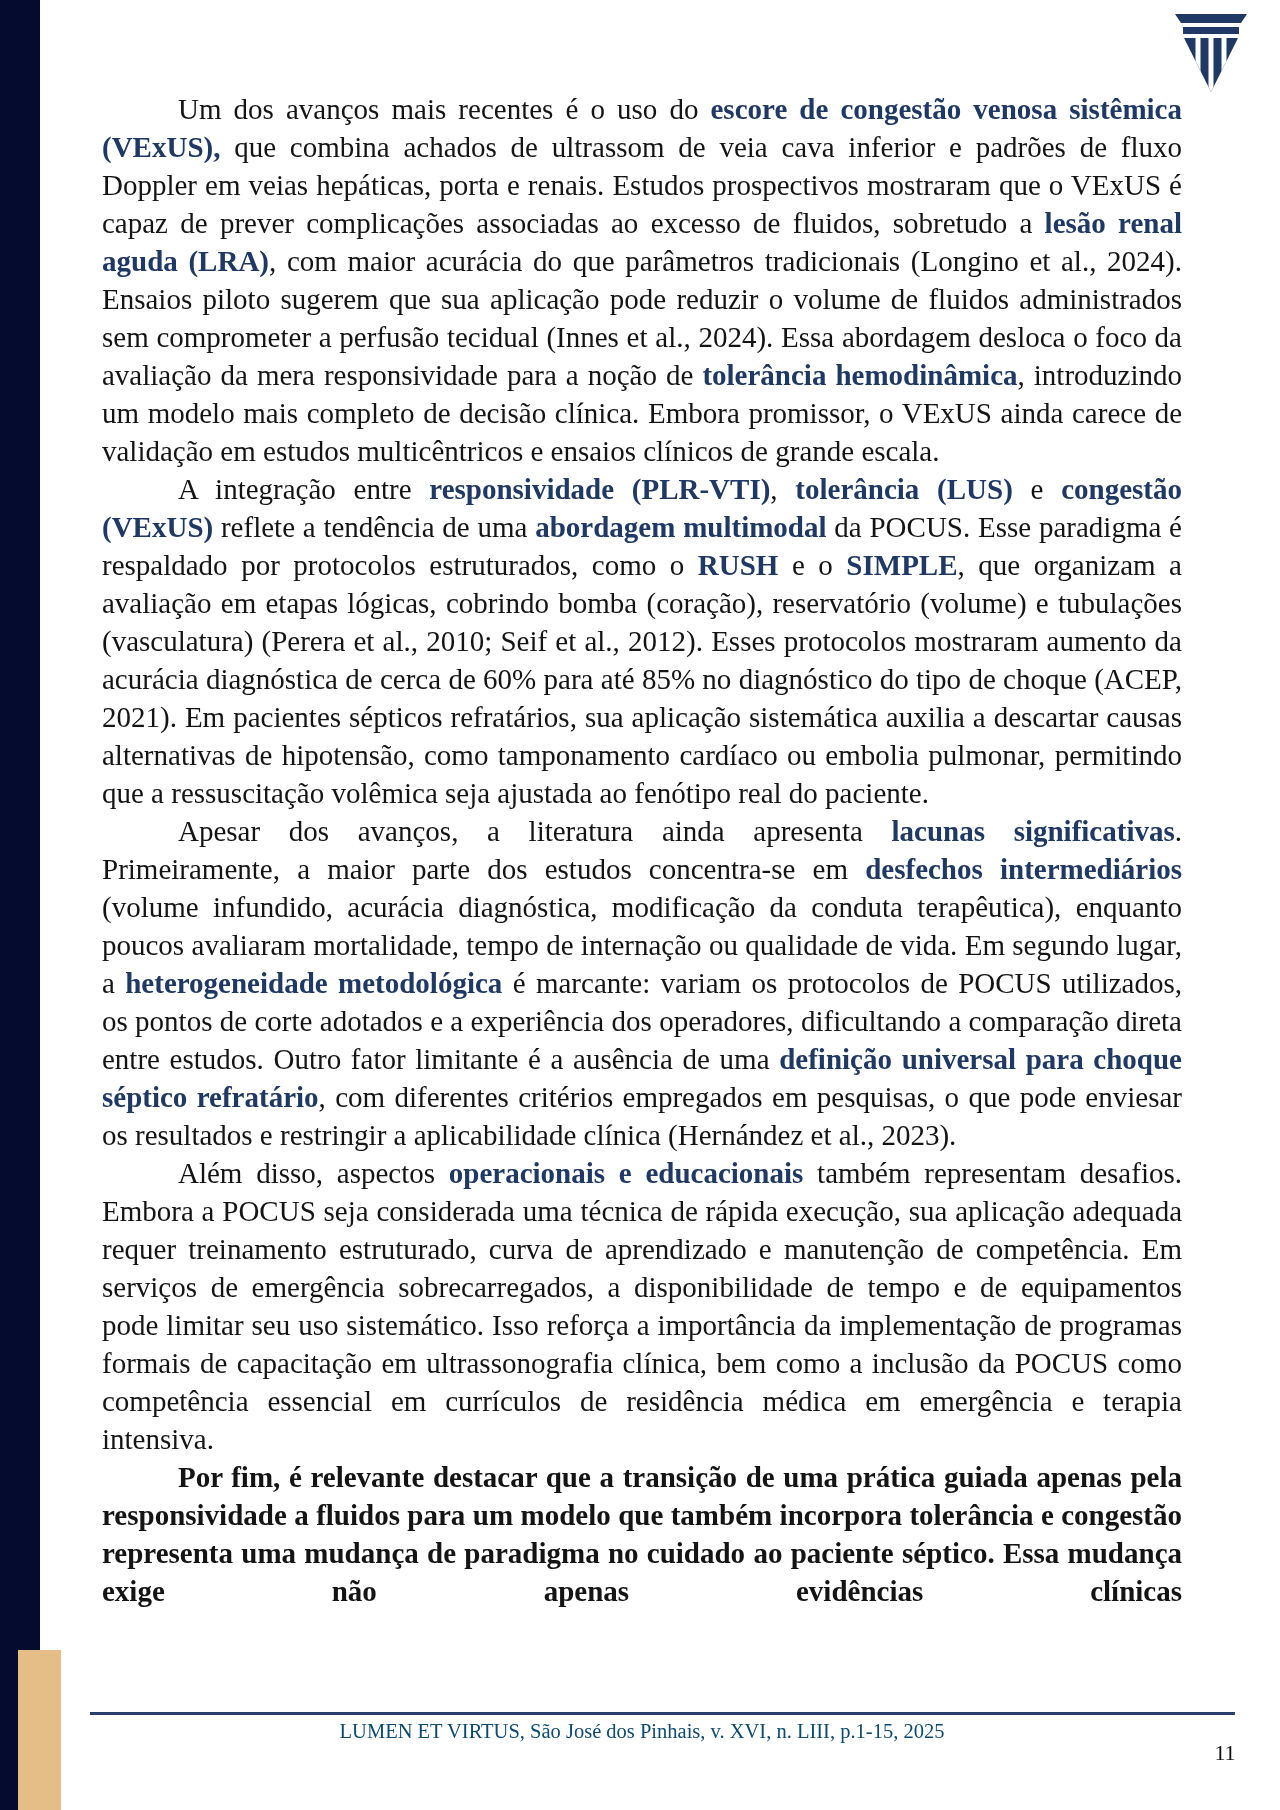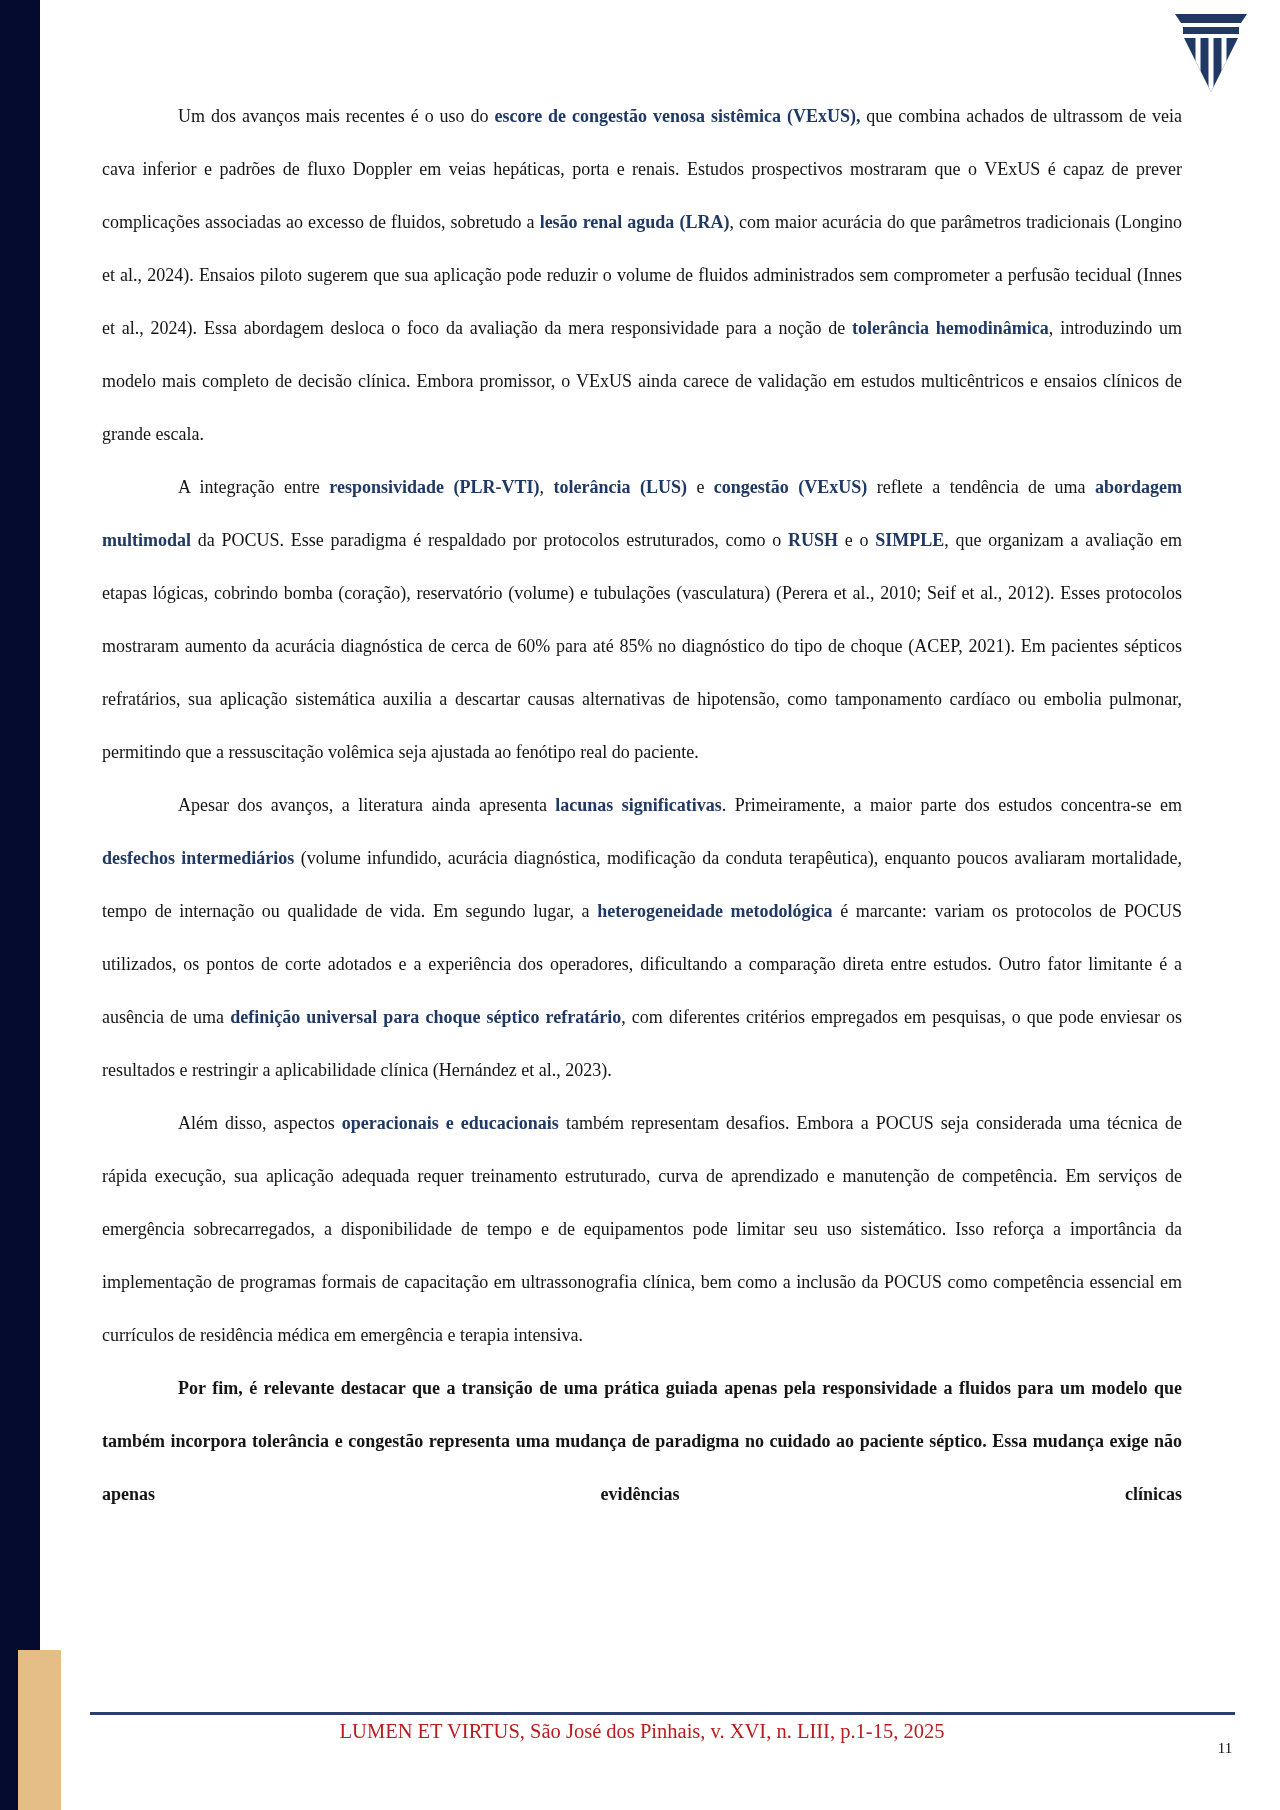--- a/index.html
+++ b/index.html
@@ -21,43 +21,43 @@
     background: #e4bd87;
   }
   .logo {
     position: absolute; left: 1170px; top: 14px;
     width: 82px; height: 80px;
   }
   .content {
     position: absolute; left: 102px; top: 90px;
     width: 1080px;
     color: #141414;
-    font-size: 18px;
-    line-height: 53px;
+    font-size: 29px;
+    line-height: 38px;
     text-align: justify;
   }
   .para { margin: 0; text-indent: 76px; }
   .para.justify-last { text-align-last: justify; font-weight: bold; }
   .bold-navy { color: #1f3864; font-weight: bold; }
   .footer-rule {
     position: absolute; left: 90px; top: 1712px;
     width: 1145px; height: 3px;
     background: #2b3f6f;
   }
   .footer-text {
     position: absolute; left: 102px; top: 1720px;
     width: 1080px;
     text-align: center;
     font-size: 20.5px;
-    color: #b91c1c;
+    color: #0c4a6e;
   }
   .page-number {
     position: absolute; left: 1198px; top: 1740px;
     width: 54px;
-    font-size: 15px;
+    font-size: 22px;
     color: #101010;
     text-align: center;
   }
 </style>
 </head>
 <body>
 
 <div class="sidebar-navy"></div>
 <div class="sidebar-tan"></div>
 

